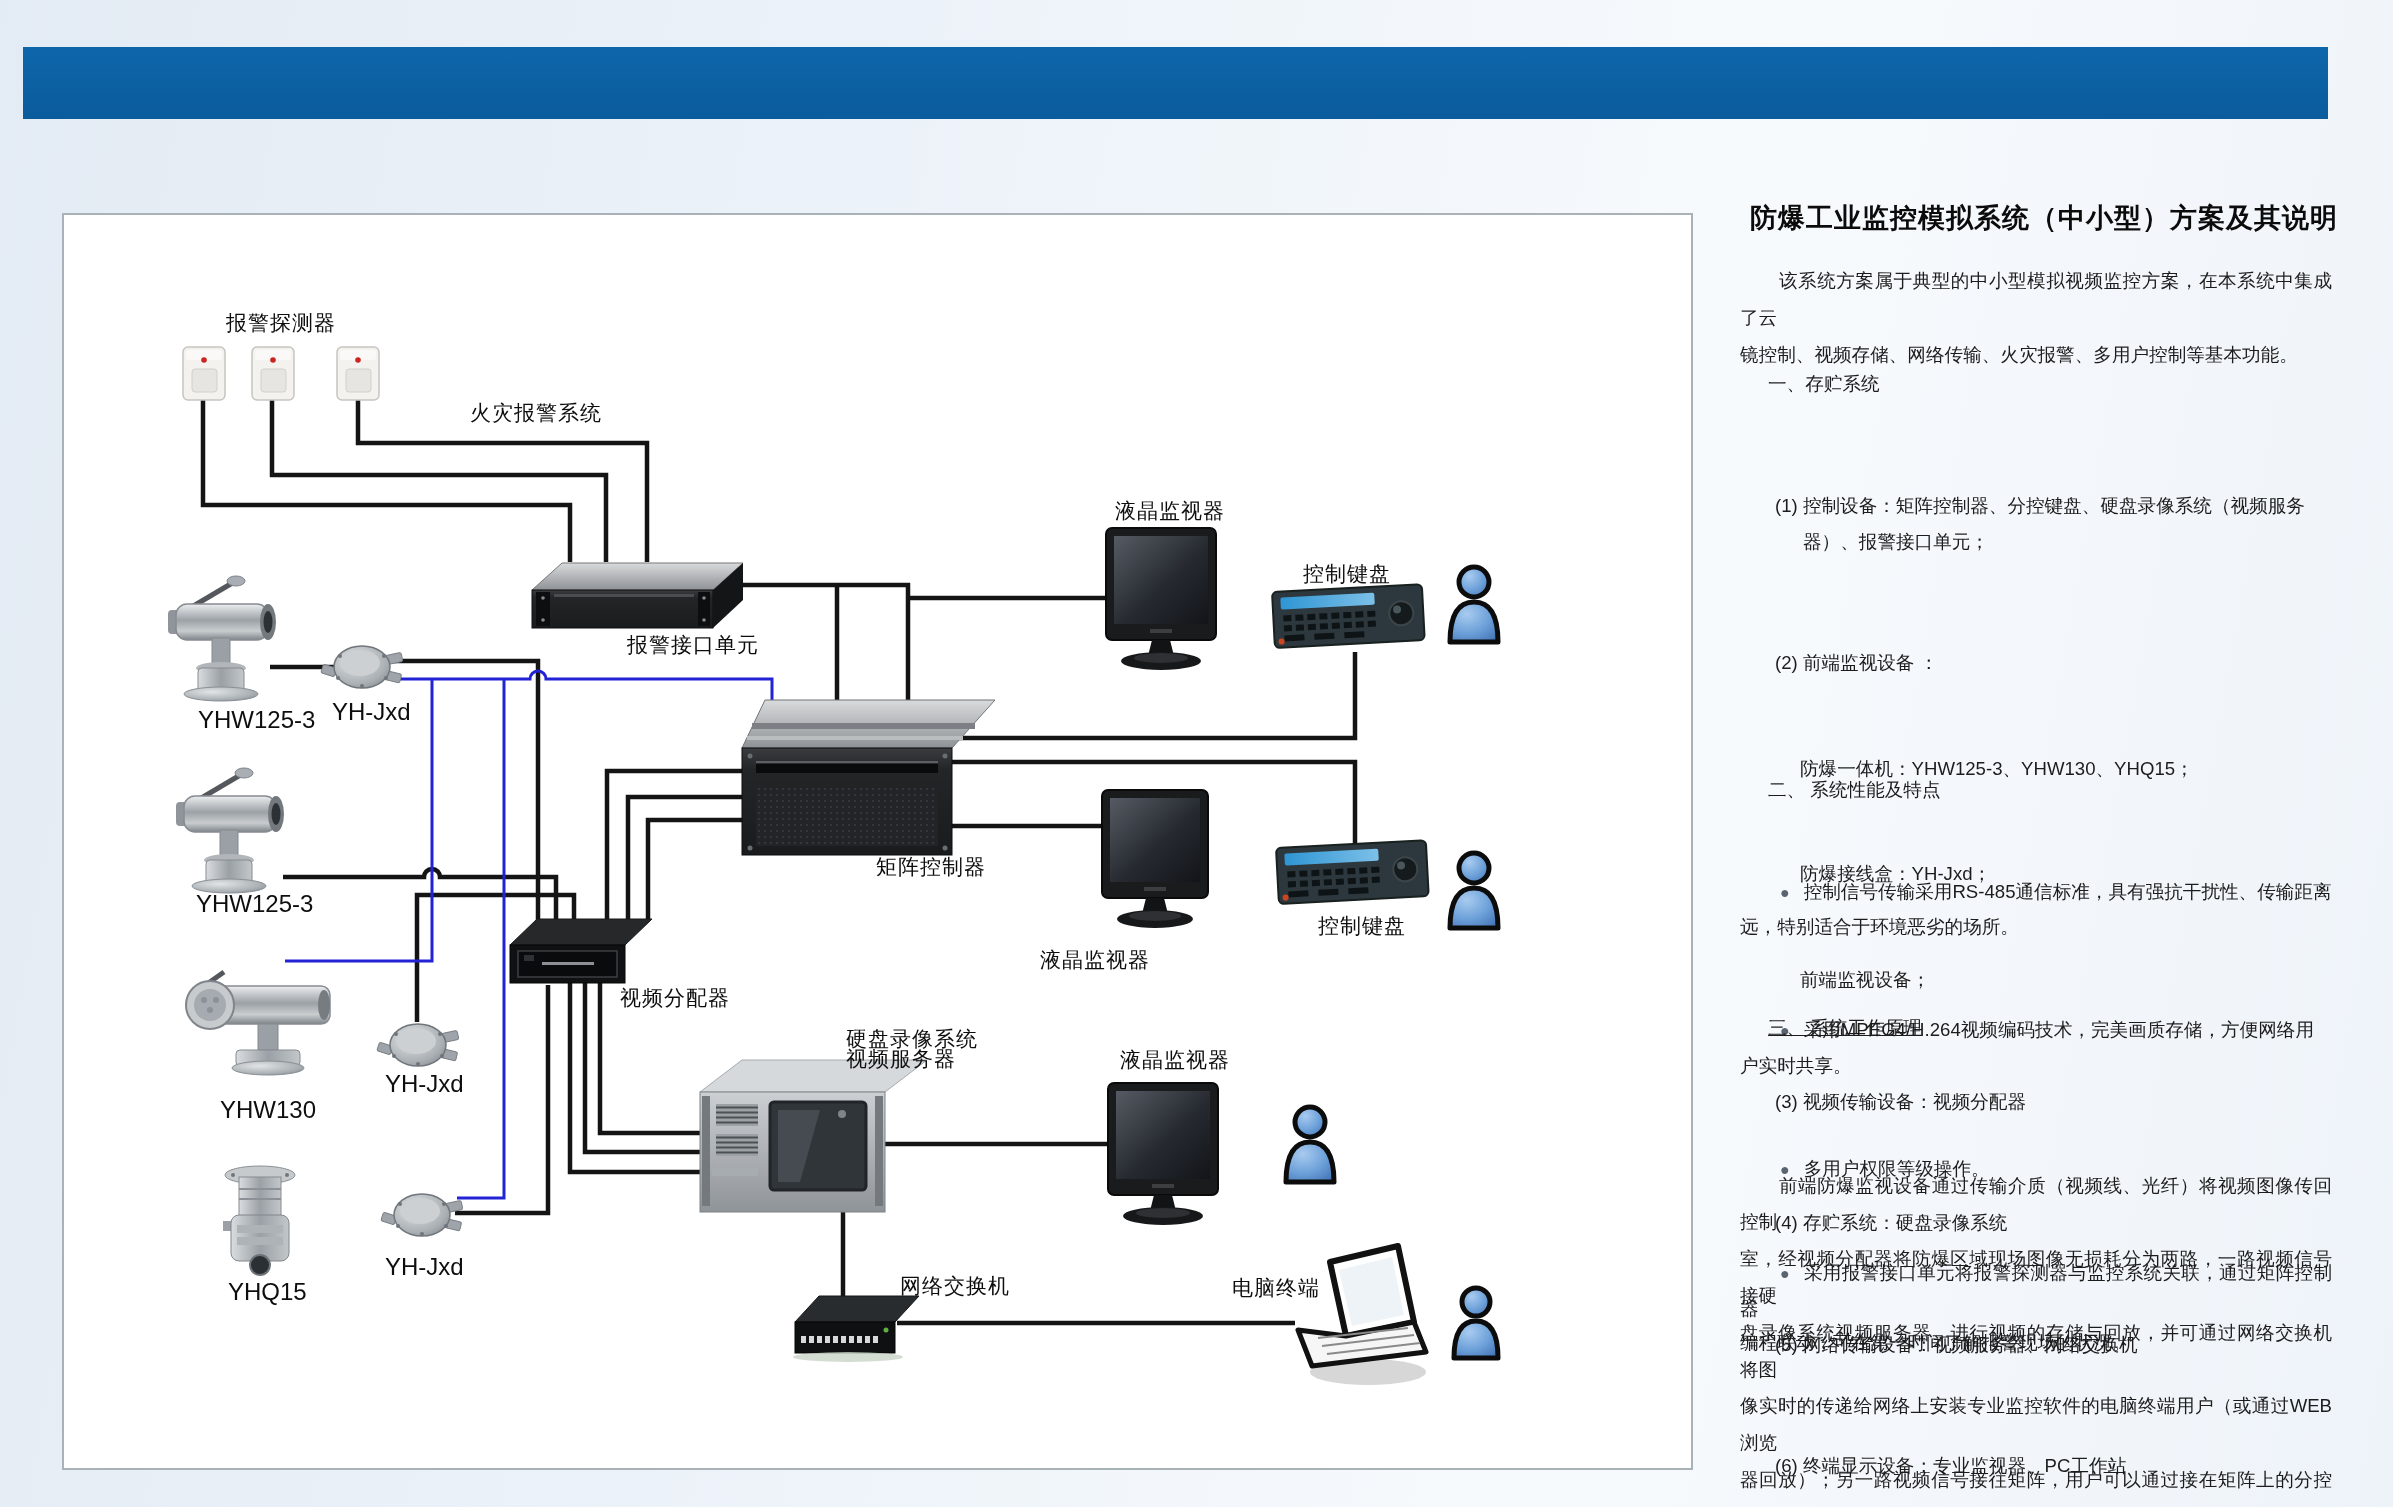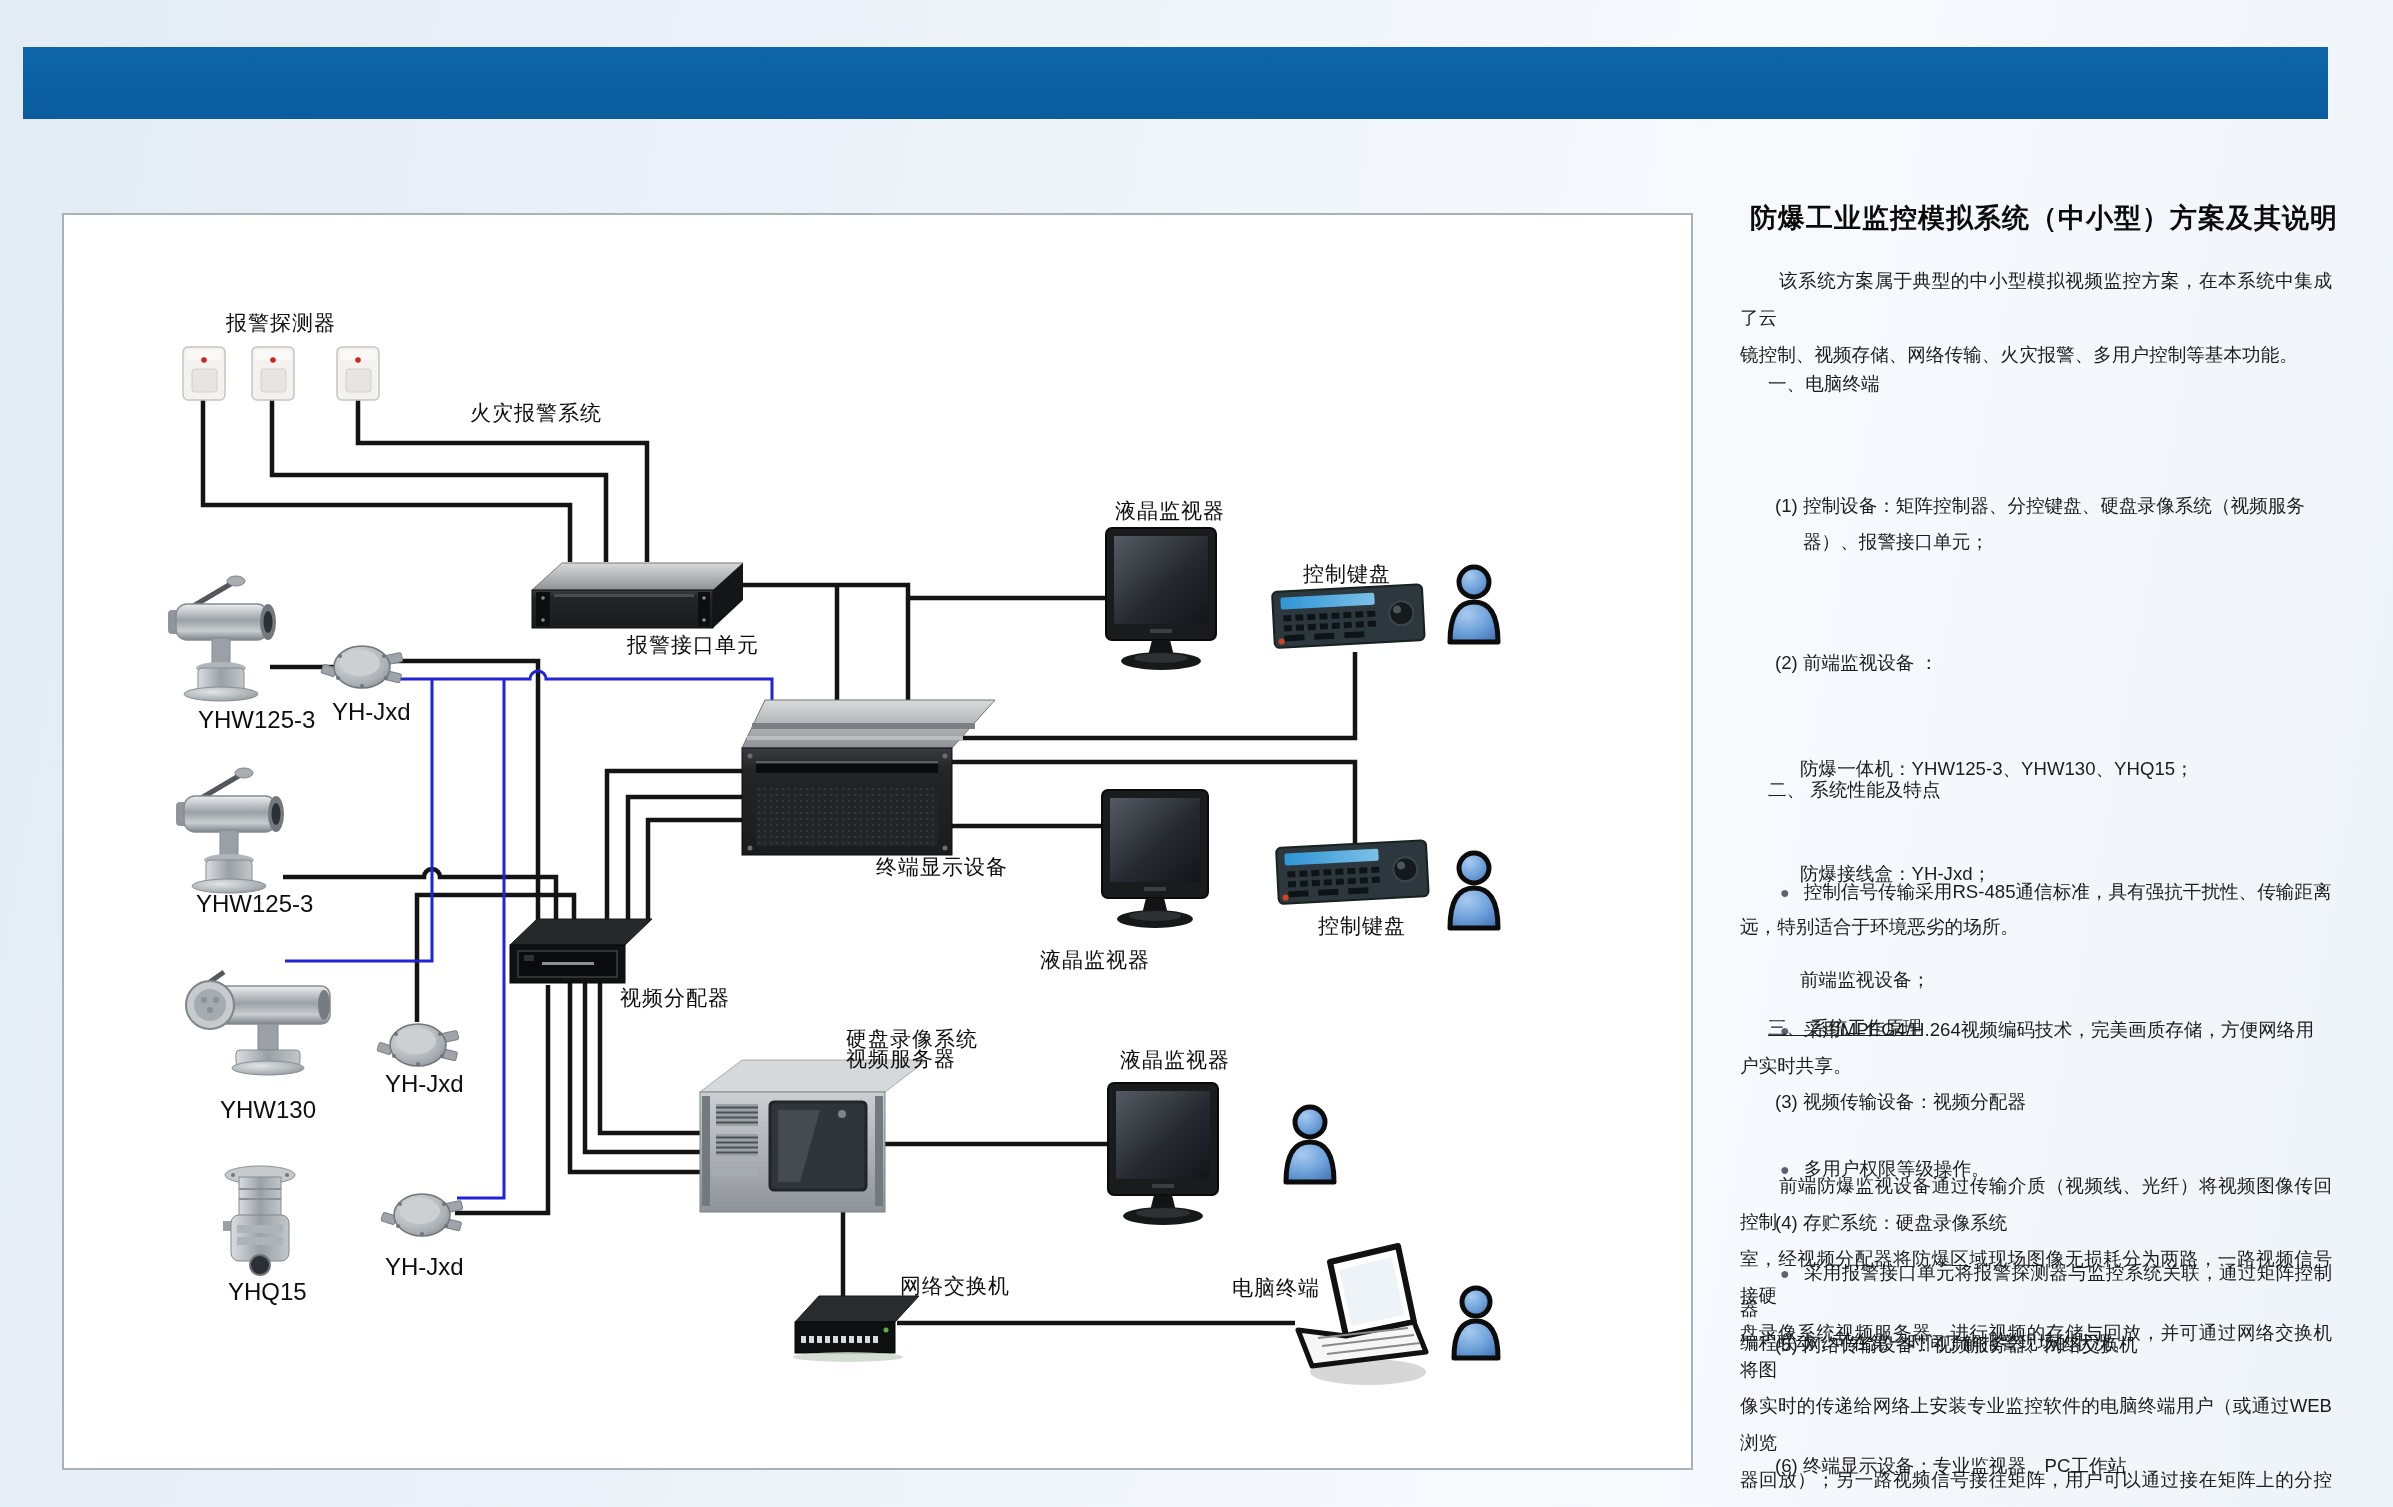--- a/index.html
+++ b/index.html
@@ -420,38 +420,38 @@
 </svg>
 
 <div class="dlb" style="left:226px;top:309px;text-align:center;">报警探测器</div>
 <div class="dlb" style="left:470px;top:399px;">火灾报警系统</div>
 <div class="dlb" style="left:627px;top:631px;">报警接口单元</div>
 <div class="dlb lat" style="left:198px;top:706px;">YHW125-3</div>
 <div class="dlb lat" style="left:332px;top:698px;">YH-Jxd</div>
 <div class="dlb lat" style="left:196px;top:890px;">YHW125-3</div>
 <div class="dlb" style="left:1115px;top:497px;">液晶监视器</div>
 <div class="dlb" style="left:1303px;top:560px;">控制键盘</div>
-<div class="dlb" style="left:876px;top:853px;">终端显示设备</div>
+<div class="dlb" style="left:876px;top:853px;">矩阵控制器</div>
 <div class="dlb" style="left:1040px;top:946px;">液晶监视器</div>
 <div class="dlb" style="left:1318px;top:912px;">控制键盘</div>
 <div class="dlb" style="left:620px;top:984px;">视频分配器</div>
 <div class="dlb lat" style="left:220px;top:1096px;">YHW130</div>
 <div class="dlb lat" style="left:385px;top:1070px;">YH-Jxd</div>
 <div class="dlb" style="left:846px;top:1025px;">硬盘录像系统</div>
 <div class="dlb" style="left:846px;top:1045px;">视频服务器</div>
 <div class="dlb" style="left:1120px;top:1046px;">液晶监视器</div>
 <div class="dlb lat" style="left:228px;top:1278px;">YHQ15</div>
 <div class="dlb lat" style="left:385px;top:1253px;">YH-Jxd</div>
 <div class="dlb" style="left:900px;top:1272px;">网络交换机</div>
 <div class="dlb" style="left:1232px;top:1274px;">电脑终端</div>
 
 <div class="rp rtitle">防爆工业监控模拟系统（中小型）方案及其说明</div>
 <div class="rp rbody intro">该系统方案属于典型的中小型模拟视频监控方案，在本系统中集成了云
 镜控制、视频存储、网络传输、火灾报警、多用户控制等基本功能。</div>
-<div class="rp rbody h1x">一、电脑终端</div>
+<div class="rp rbody h1x">一、存贮系统</div>
 <div class="rp rbody items">
   <div class="hang">(1) 控制设备：矩阵控制器、分控键盘、硬盘录像系统（视频服务
 器）、报警接口单元；</div>
   <div class="hang">(2) 前端监视设备 ：</div>
   <div class="sub">防爆一体机：YHW125-3、YHW130、YHQ15；</div>
   <div class="sub">防爆接线盒：YH-Jxd；</div>
   <div class="sub">前端监视设备；</div>
   <div class="hang">(3) 视频传输设备：视频分配器</div>
   <div class="hang">(4) 存贮系统：硬盘录像系统</div>
   <div class="hang">(5) 网络传输设备：视频服务器、网络交换机</div>

